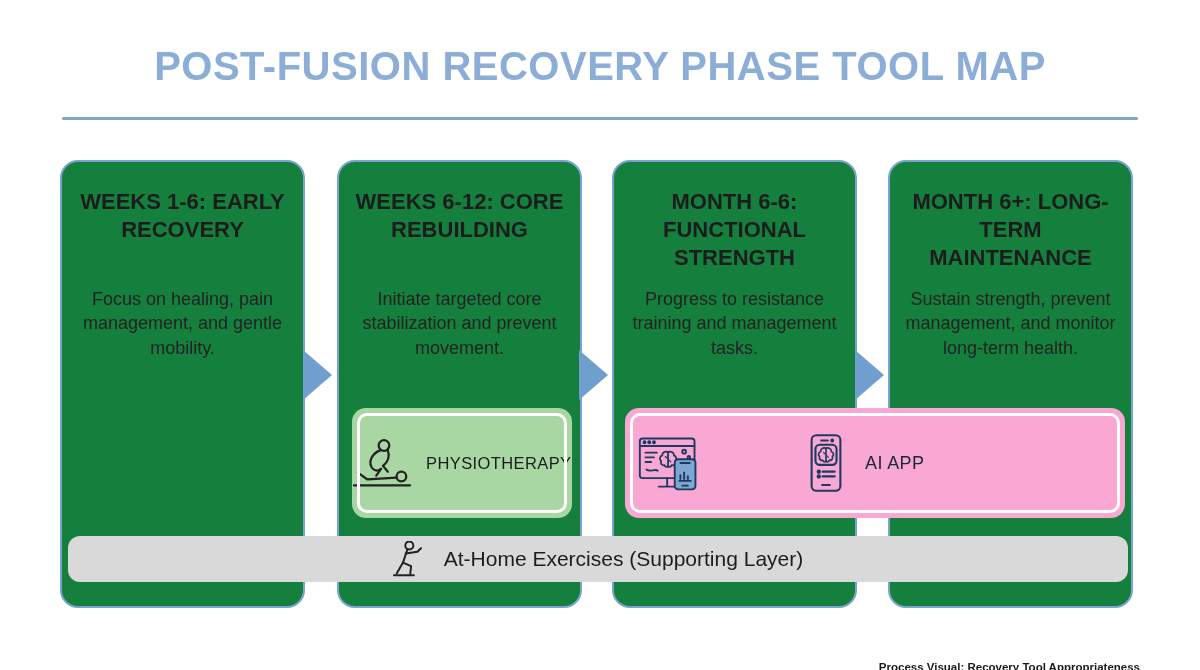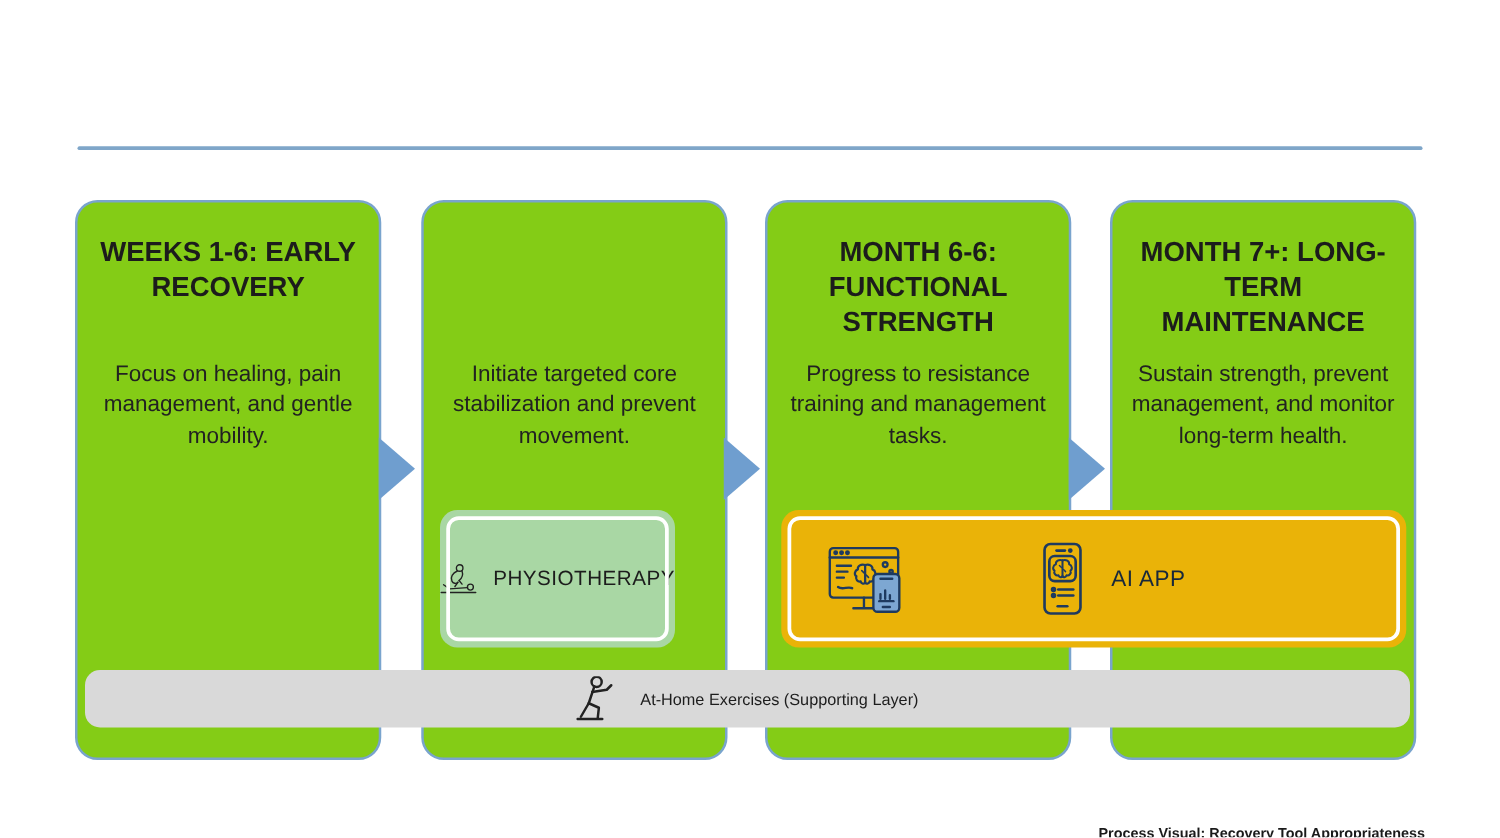--- a/index.html
+++ b/index.html
@@ -8,21 +8,21 @@
     font-family:"Liberation Sans",sans-serif;color:#1d1d1d;
   }
   .title{
     position:absolute;top:44px;left:0;width:100%;text-align:center;
     font-size:40px;font-weight:700;letter-spacing:0.5px;color:#8caed6;
   }
   .rule{
     position:absolute;left:62px;top:117px;width:1076px;height:3px;background:#7fa6c9;border-radius:2px;
   }
   .phase-box{
-    position:absolute;top:160px;width:245px;height:448px;background:#84cc16;
+    position:absolute;top:160px;width:245px;height:448px;background:#15803d;
     border:2.5px solid #79a4cd;border-radius:18px;box-sizing:border-box;z-index:1;
   }
   .phase-heading{
     position:absolute;top:26px;left:8px;right:8px;text-align:center;
     font-size:22px;font-weight:700;line-height:1.28;color:#1c1c1c;
   }
   .phase-body{
     position:absolute;top:125px;left:13px;right:13px;text-align:center;
     font-size:18px;line-height:1.36;color:#222222;
   }
@@ -32,32 +32,32 @@
     border-left:29px solid #6f9ecf;
   }
   .badge{
     position:absolute;top:408px;height:110px;border-radius:14px;z-index:3;
     display:flex;align-items:center;box-sizing:border-box;
   }
   .badge::before{
     content:"";position:absolute;left:5px;right:5px;top:5px;bottom:5px;
     border:3px solid #ffffff;border-radius:10px;pointer-events:none;
   }
-  .badge.green{left:352px;width:188px;background:#a9d7a4;}
-  .badge.blue{left:625px;width:500px;background:#eab308;padding-left:36px;}
+  .badge.green{left:352px;width:220px;background:#a9d7a4;}
+  .badge.blue{left:625px;width:500px;background:#f9a8d4;padding-left:12px;}
   .badge-label{font-size:16.5px;letter-spacing:0.4px;color:#1c1c1c;}
   .badge.green .badge-label{margin-left:12px;}
   .badge.blue .badge-label{margin-left:16px;font-size:18px;color:#18283b;}
   .icon-web{margin-left:0;}
   .icon-aiphone{margin-left:100px;}
   .graybar{
     position:absolute;left:68px;top:536px;width:1060px;height:46px;background:#d9d9d9;
     border-radius:12px;z-index:3;display:flex;align-items:center;justify-content:center;gap:13px;
   }
-  .graybar-label{font-size:13px;color:#1d1d1d;}
+  .graybar-label{font-size:21px;color:#1d1d1d;}
   .footer{
     position:absolute;right:60px;top:661px;font-size:11.5px;font-weight:700;color:#1a1a1a;
   }
   svg{display:block;}
 </style>
 </head>
 <body>
 
 <div class="canvas">
 
@@ -65,35 +65,37 @@
     <defs>
       <g id="brain" fill="none" stroke-linecap="round" stroke-linejoin="round">
         <path d="M0 -8 C3.5 -9.5 7 -7 6.5 -4.2 C9.5 -3.2 10 0.8 7.8 2 C9 4.6 6.6 7.4 4 6.6 C3.4 8.8 0.6 9.2 0 7.4"></path>
         <path d="M0 -8 C3.5 -9.5 7 -7 6.5 -4.2 C9.5 -3.2 10 0.8 7.8 2 C9 4.6 6.6 7.4 4 6.6 C3.4 8.8 0.6 9.2 0 7.4" transform="scale(-1,1)"></path>
         <path d="M0 -8 L0 7.4"></path>
         <path d="M-3 -3 L-1 -1 M1 1 L3 3" stroke-width="1.4"></path>
       </g>
     </defs>
   </svg>
 
+  <div class="title">POST-FUSION RECOVERY PHASE TOOL MAP</div>
   <div class="rule"></div>
 
   <div class="phase-box" style="left:60px">
     <div class="phase-heading">WEEKS 1-6: EARLY RECOVERY</div>
     <div class="phase-body">Focus on healing, pain management, and gentle mobility.</div>
   </div>
   <div class="phase-box" style="left:337px">
+    <div class="phase-heading">WEEKS 6-12: CORE REBUILDING</div>
     <div class="phase-body">Initiate targeted core stabilization and prevent movement.</div>
   </div>
   <div class="phase-box" style="left:612px">
     <div class="phase-heading">MONTH 6-6: FUNCTIONAL STRENGTH</div>
     <div class="phase-body">Progress to resistance training and management tasks.</div>
   </div>
   <div class="phase-box" style="left:888px">
-    <div class="phase-heading">MONTH 7+: LONG-TERM MAINTENANCE</div>
+    <div class="phase-heading">MONTH 6+: LONG-TERM MAINTENANCE</div>
     <div class="phase-body">Sustain strength, prevent management, and monitor long-term health.</div>
   </div>
 
   <div class="arrow" style="left:303px"></div>
   <div class="arrow" style="left:579px"></div>
   <div class="arrow" style="left:855px"></div>
 
   <div class="badge green">
     <svg width="62" height="52" viewBox="0 0 64 52" fill="none" stroke="#222222" stroke-width="2.3" stroke-linecap="round" stroke-linejoin="round">
       <circle cx="33" cy="8" r="5.5"></circle>

